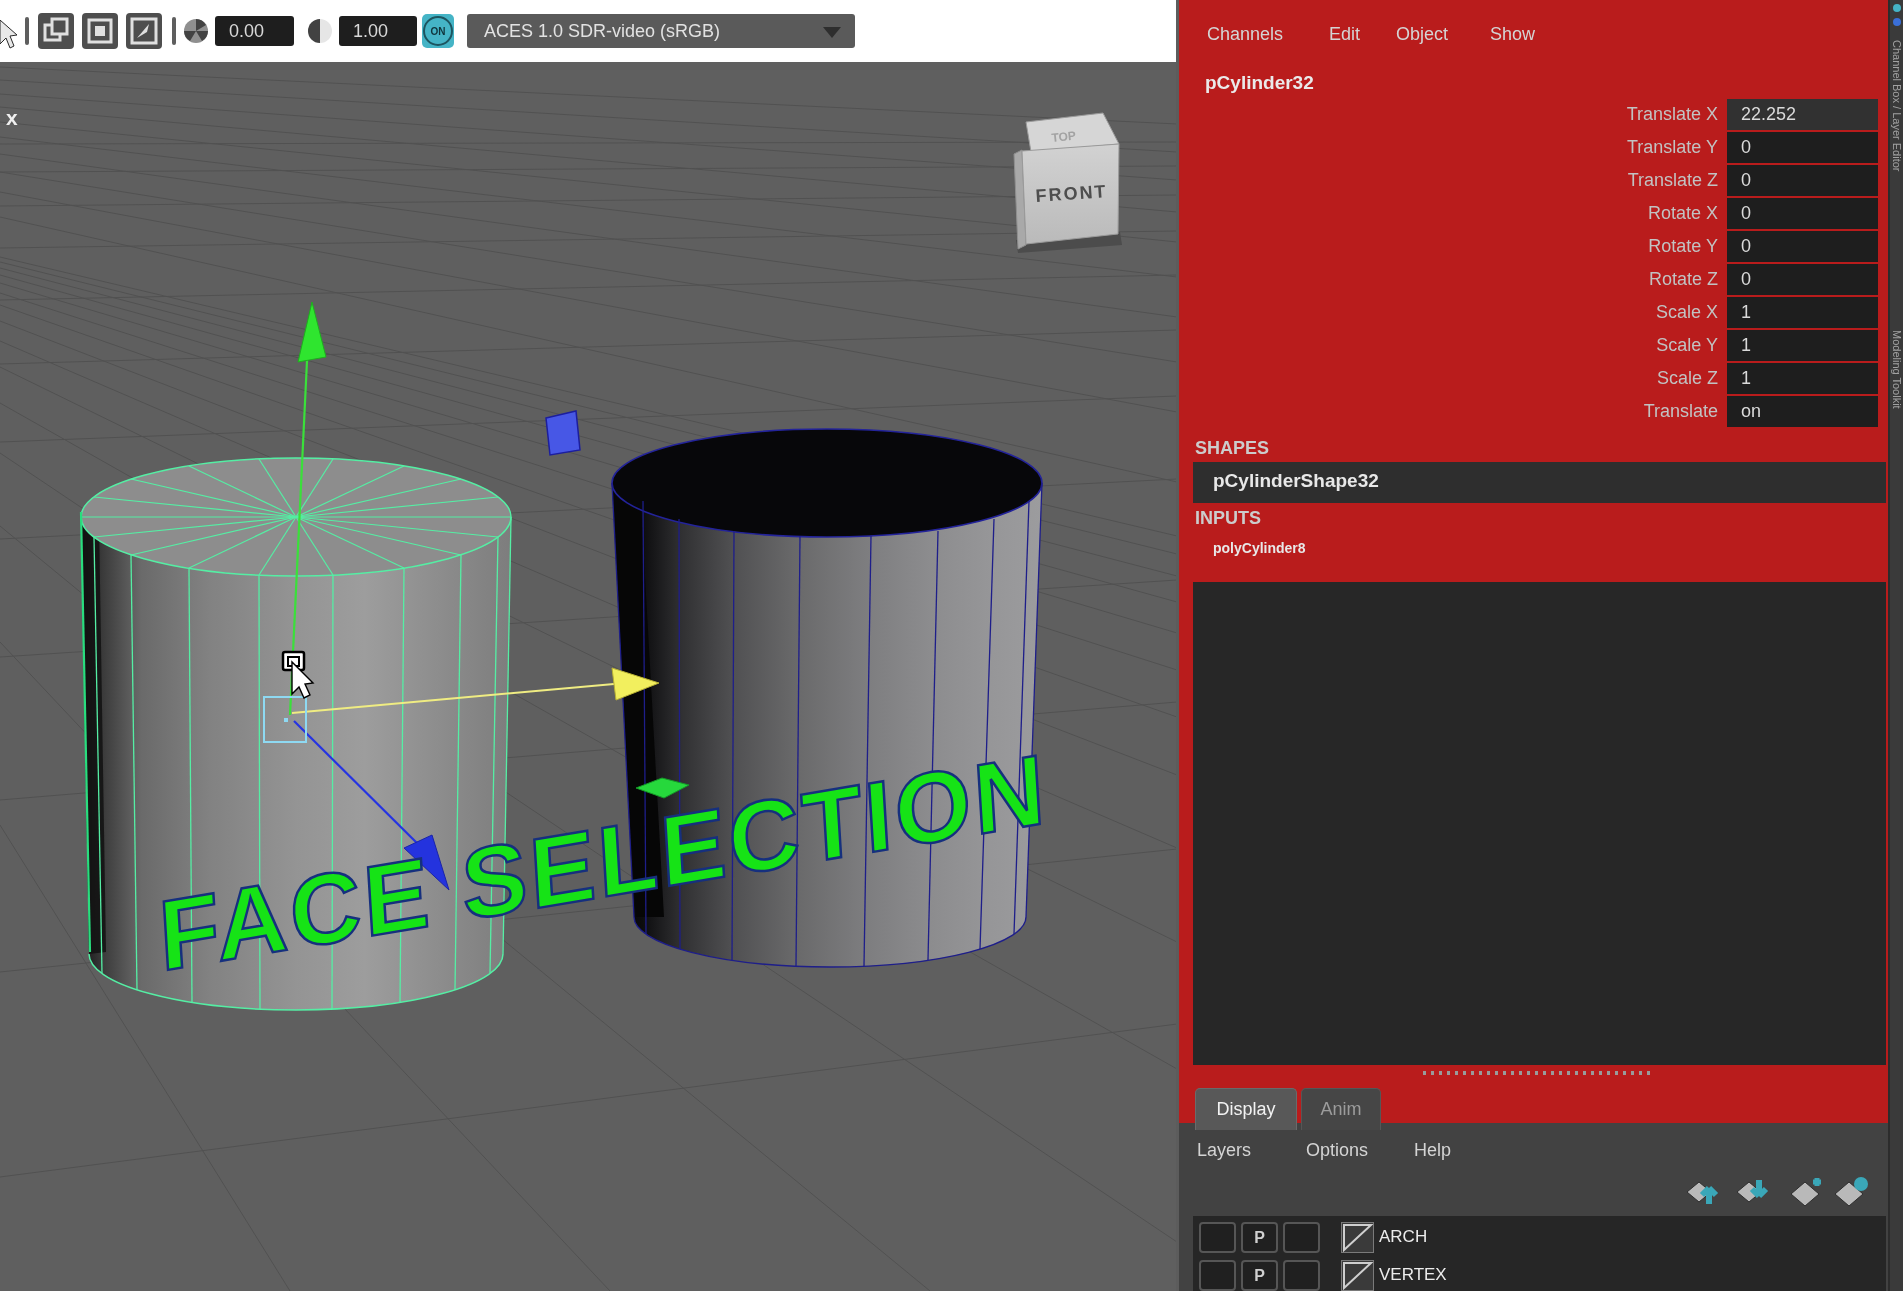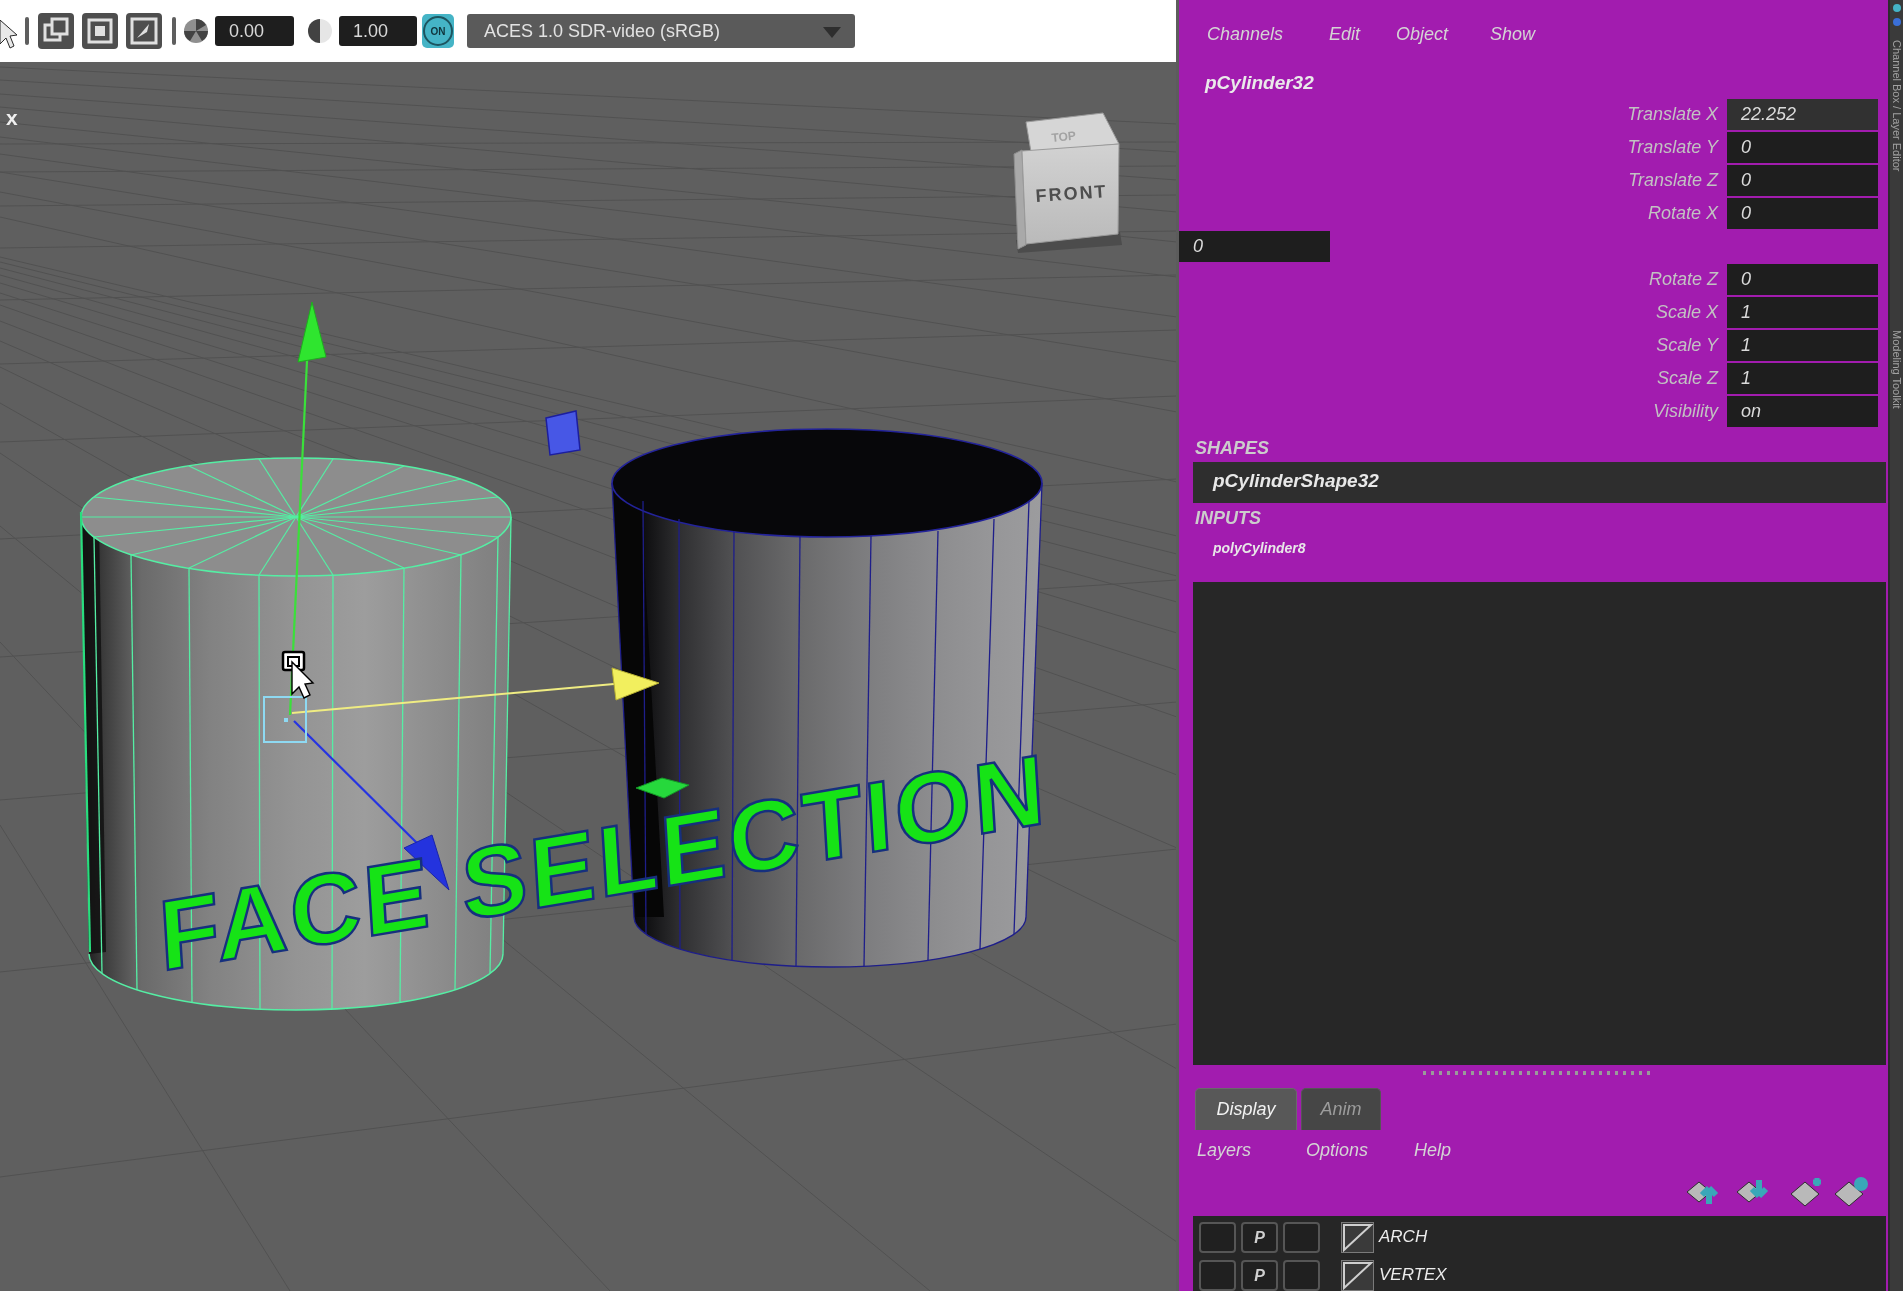--- a/index.html
+++ b/index.html
@@ -19,21 +19,21 @@
     border-radius:3px;color:#e2e2e2;font-size:18px;line-height:34px;padding-left:17px;box-sizing:border-box;}
   #colorspace .arrow{position:absolute;right:14px;top:13px;width:0;height:0;
     border-left:9px solid transparent;border-right:9px solid transparent;border-top:11px solid #2e2e2e;}
   
   #viewport{position:absolute;left:0;top:62px;width:1177px;height:1229px;overflow:hidden;background:#5f5f5f;}
   #vp-divider{position:absolute;left:1176px;top:0;width:3px;height:1291px;background:#5c5c5c;}
   #ground-text{position:absolute;left:163px;top:818px;white-space:nowrap;
     font-size:99px;font-weight:bold;letter-spacing:3px;color:#16e316;
     -webkit-text-stroke:2.5px #16307e;transform:rotate(-9.5deg) skewX(-6deg);transform-origin:left bottom;}
   
-  #panel{position:absolute;left:1179px;top:0;width:709px;height:1291px;background:#a21caf;font-style:italic;}
+  #panel{position:absolute;left:1179px;top:0;width:709px;height:1123px;background:#b91c1c;}
   .menu-item{position:absolute;top:24px;color:#d4d4d4;font-size:18px;}
   #object-name{position:absolute;left:26px;top:72px;color:#eaeaea;font-size:19px;font-weight:bold;}
   #attr-rows{position:absolute;left:0;top:98px;width:709px;}
   .attr-row{display:flex;height:33px;align-items:center;}
   .attr-label{width:548px;text-align:right;color:#c2c2c2;font-size:18px;padding-right:9px;box-sizing:border-box;}
   .attr-field{width:151px;height:31px;background:#1e1e1e;color:#dadada;font-size:18px;
     line-height:31px;padding-left:14px;box-sizing:border-box;}
   .attr-field.sel{background:#313131;}
   .sect-header{position:absolute;left:16px;color:#cccccc;font-size:18px;font-weight:bold;}
   #shape-band{position:absolute;left:14px;top:462px;width:693px;height:41px;background:#2e2e2e;}
@@ -260,40 +260,41 @@
       </div>
       <div class="attr-row">
         <div class="attr-label">Translate Z</div>
         <div class="attr-field">0</div>
       </div>
       <div class="attr-row">
         <div class="attr-label">Rotate X</div>
         <div class="attr-field">0</div>
       </div>
       <div class="attr-row">
+        <div class="attr-label">Rotate Y</div>
         <div class="attr-field">0</div>
       </div>
       <div class="attr-row">
         <div class="attr-label">Rotate Z</div>
         <div class="attr-field">0</div>
       </div>
       <div class="attr-row">
         <div class="attr-label">Scale X</div>
         <div class="attr-field">1</div>
       </div>
       <div class="attr-row">
         <div class="attr-label">Scale Y</div>
         <div class="attr-field">1</div>
       </div>
       <div class="attr-row">
         <div class="attr-label">Scale Z</div>
         <div class="attr-field">1</div>
       </div>
       <div class="attr-row">
-        <div class="attr-label">Visibility</div>
+        <div class="attr-label">Translate</div>
         <div class="attr-field">on</div>
       </div>
     </div>
 
     <div class="sect-header" style="top:438px">SHAPES</div>
     <div id="shape-band"></div>
     <div id="shape-name">pCylinderShape32</div>
     <div class="sect-header" style="top:508px">INPUTS</div>
     <div id="input-name">polyCylinder8</div>
 

